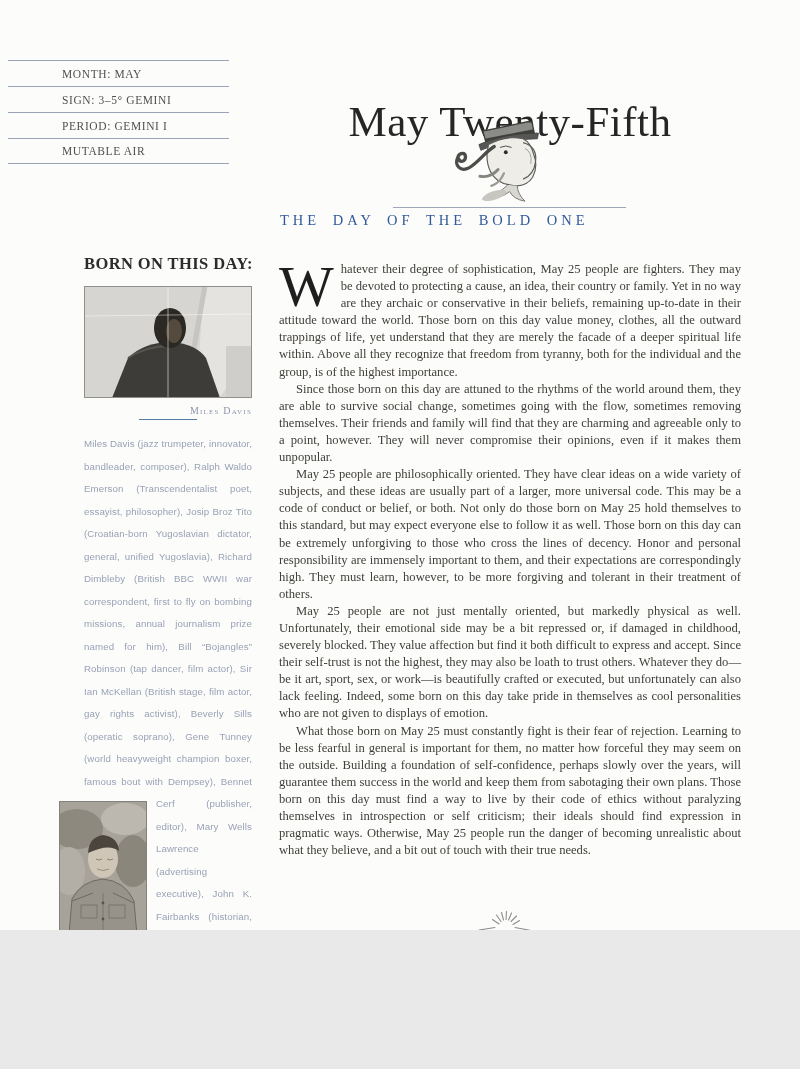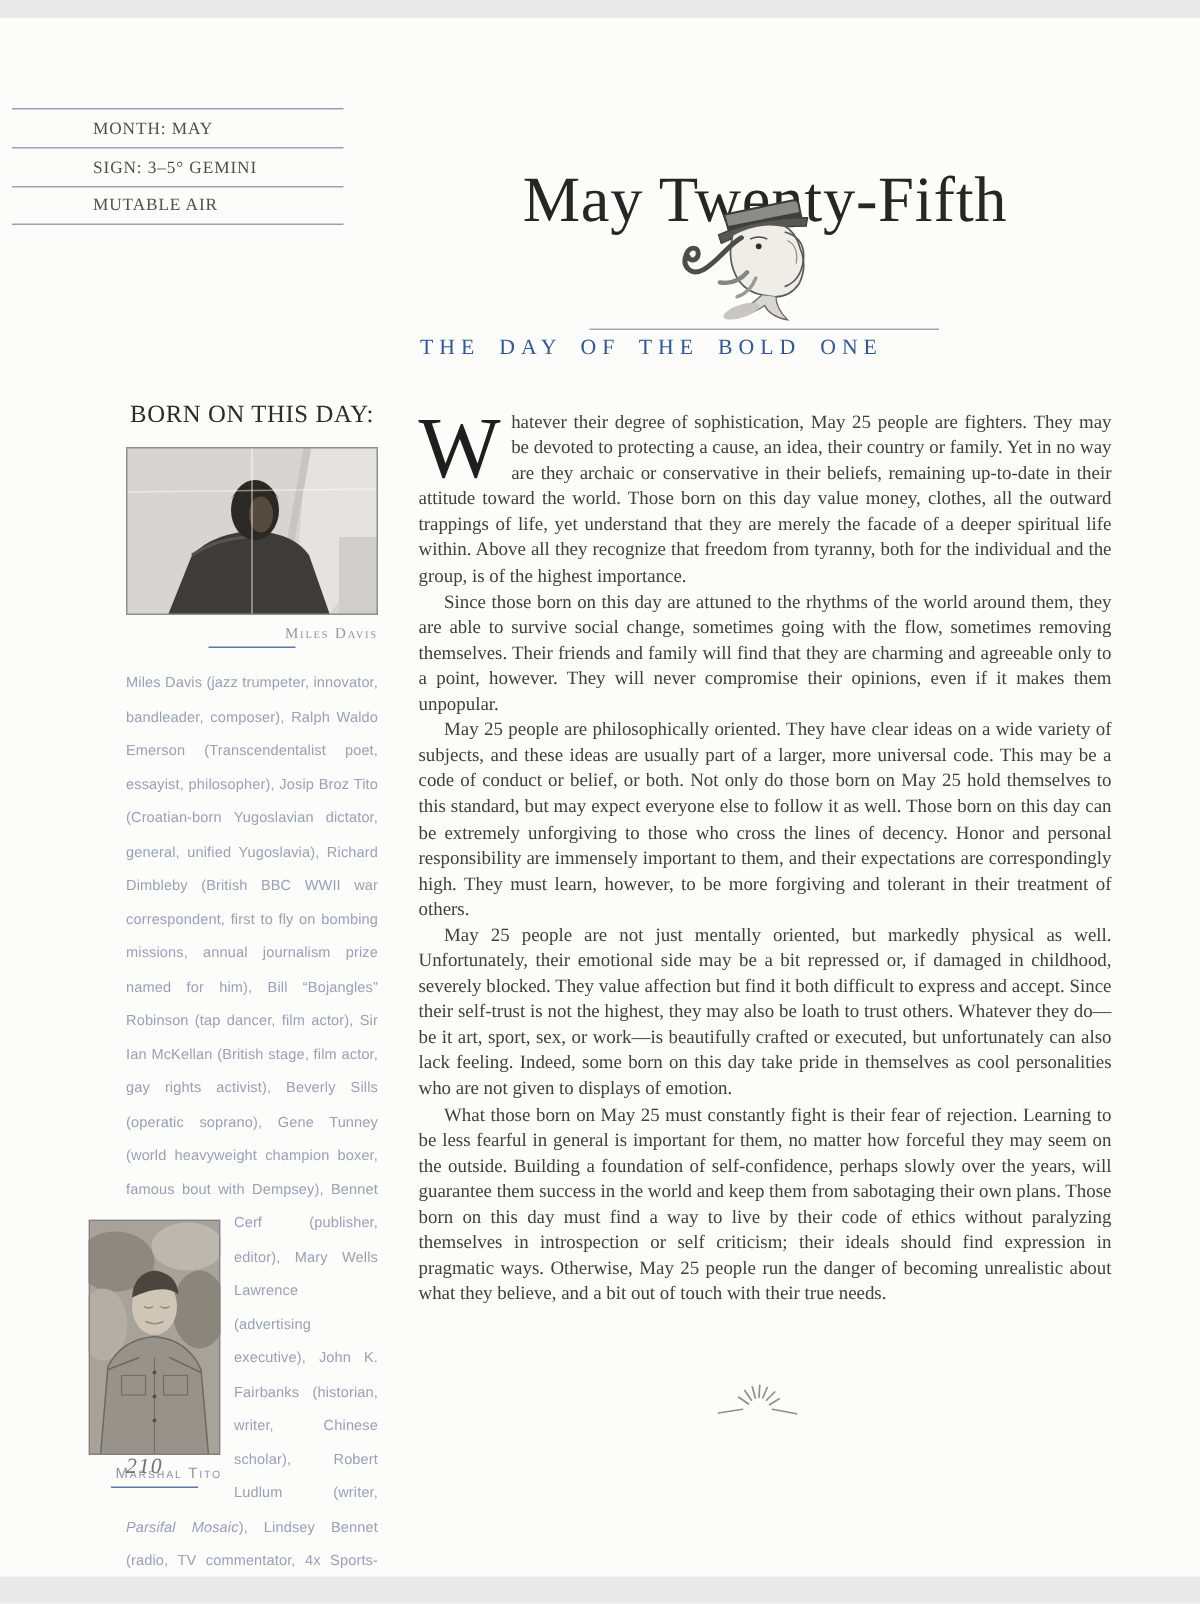--- a/index.html
+++ b/index.html
@@ -3,21 +3,21 @@
 <meta charset="utf-8">
 <style>
   :root{
     --accent:#31589a;
     --rule:#98a4b6;
     --sidebar-text:#98a1b5;
     --body-text:#42403b;
   }
   html,body{margin:0;padding:0;background:#e9e9e9;}
   #page{
-    position:relative;width:800px;height:1039px;margin:12px auto;
+    position:relative;width:800px;height:930px;margin:0 auto;
     background:#fcfcfb;overflow:hidden;
     font-family:"Liberation Serif",serif;
   }
   
   .info-table{position:absolute;left:8px;top:60px;width:221px;}
   .info-row{
     height:26px;border-top:1px solid var(--rule);
     display:flex;align-items:center;padding-left:54px;box-sizing:border-box;
     font-size:11.5px;letter-spacing:.6px;color:#50504f;
   }
@@ -30,21 +30,21 @@
   .illustration{position:absolute;left:442px;top:110px;width:118px;height:96px;}
   .subtitle-rule{position:absolute;left:393px;top:207px;width:233px;height:1px;background:#9fa8b8;}
   .subtitle{
     position:absolute;left:280px;top:212px;width:460px;
     font-size:14.5px;letter-spacing:4px;word-spacing:5px;color:var(--accent);
   }
   
   .sidebar{position:absolute;left:84px;top:254px;width:168px;}
   .sidebar-heading{
     text-align:center;font-size:16.5px;color:#2c2c2c;letter-spacing:.4px;
-    margin:0 0 12px 0;font-weight:normal;white-space:nowrap;
+    margin:0 0 12px 0;font-weight:bold;white-space:nowrap;
   }
   .photo-frame{width:168px;height:112px;display:block;}
   .photo-caption{
     display:block;text-align:right;margin-top:7px;
     font-variant:small-caps;font-size:10px;letter-spacing:1.2px;color:#8d96aa;
   }
   .caption-rule{display:block;width:58px;height:1px;background:#5b79a6;margin:3px auto 0;}
   .bio-text{
     margin-top:13px;text-align:justify;
     font-family:"Liberation Sans",sans-serif;
@@ -77,20 +77,21 @@
   }
 </style>
 </head>
 <body>
 
 <div id="page">
 
   <div class="info-table">
     <div class="info-row">MONTH: MAY</div>
     <div class="info-row">SIGN: 3–5° GEMINI</div>
+    <div class="info-row">PERIOD: GEMINI I</div>
     <div class="info-row">MUTABLE AIR</div>
   </div>
 
   <h1 class="title">May Twenty-Fifth</h1>
 
   <svg class="illustration" viewBox="0 0 110 100" xmlns="http://www.w3.org/2000/svg">
 
     <path d="M36,22 L84,12 Q88,12 88,16 L90,26 L40,36 Z" fill="#8b8b88" stroke="#3c3c3a" stroke-width="1.4"></path>
     <path d="M38,30 L89,20 L90,27 L40,37 Z" fill="#3f3f3d"></path>
     <path d="M32,36 Q58,24 94,24 L93,30 Q60,30 34,42 Z" fill="#565654" stroke="#3c3c3a" stroke-width="0.8"></path>

